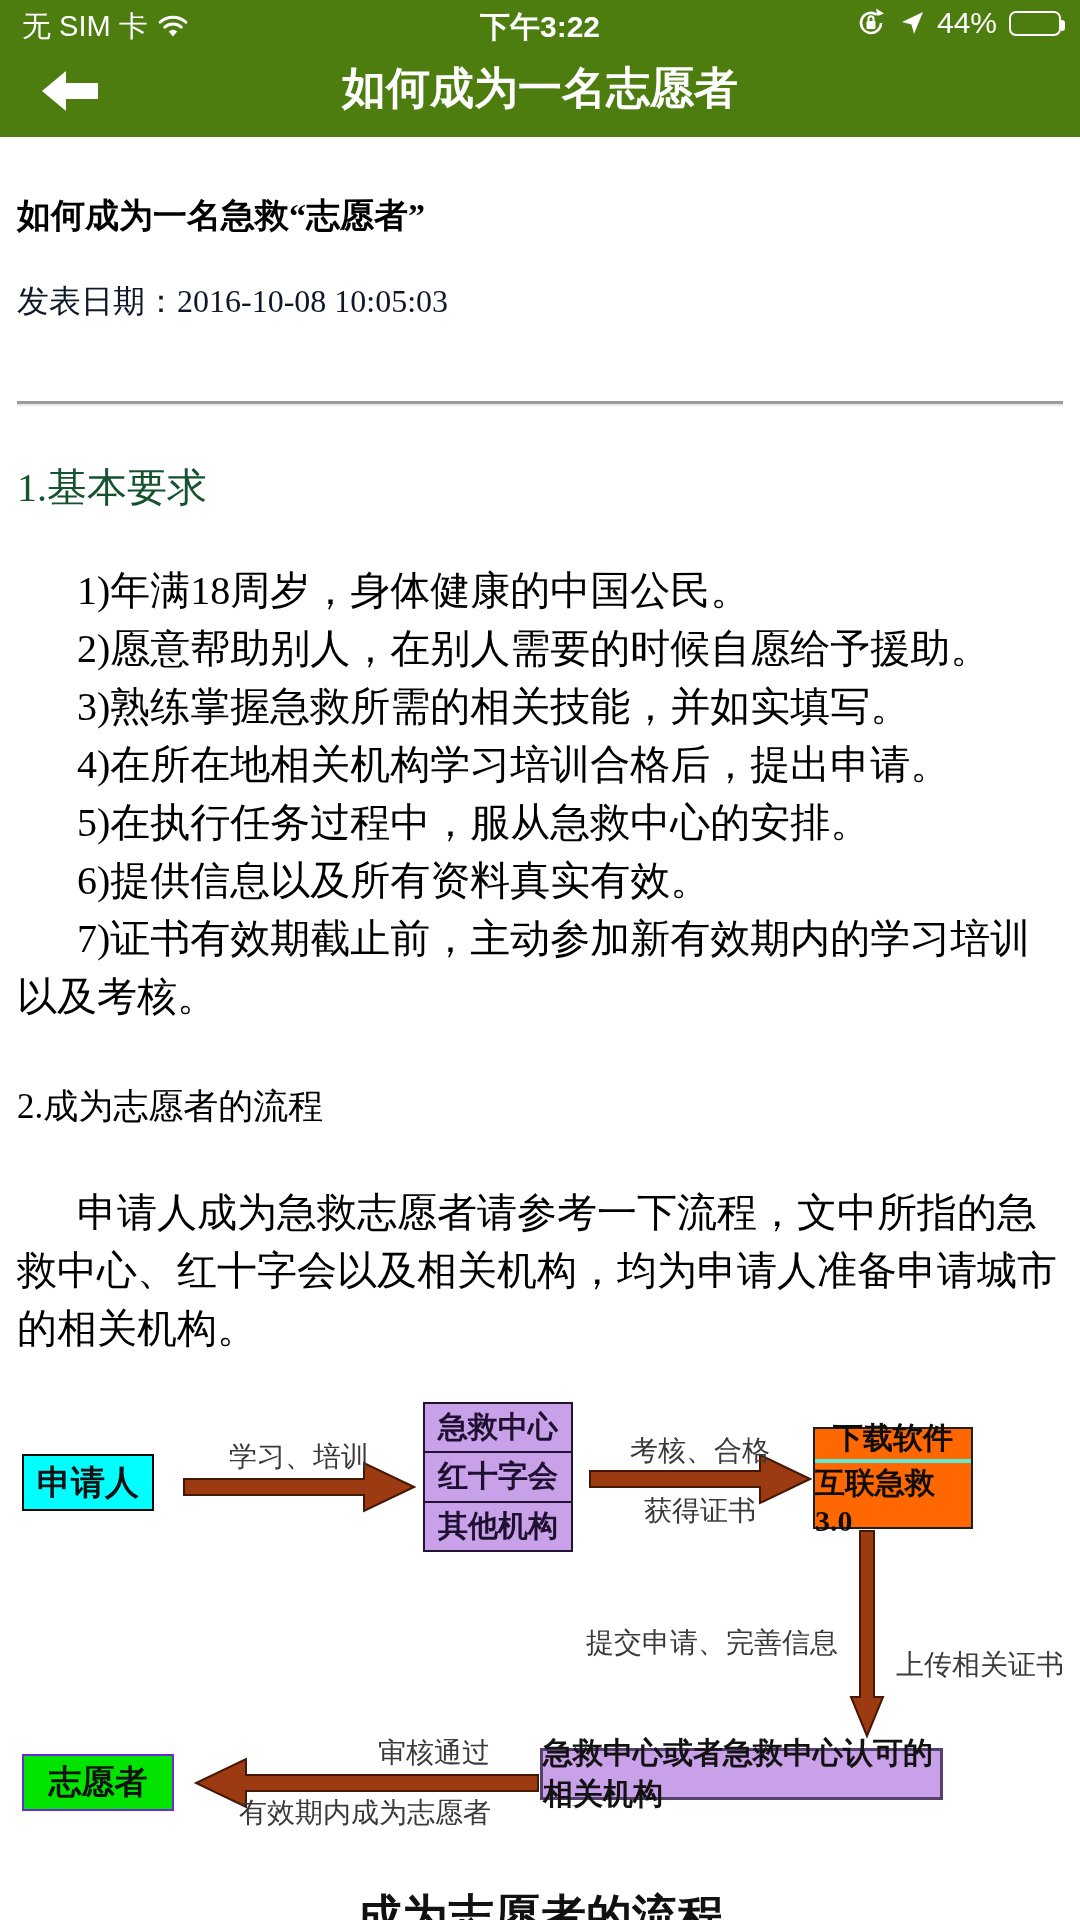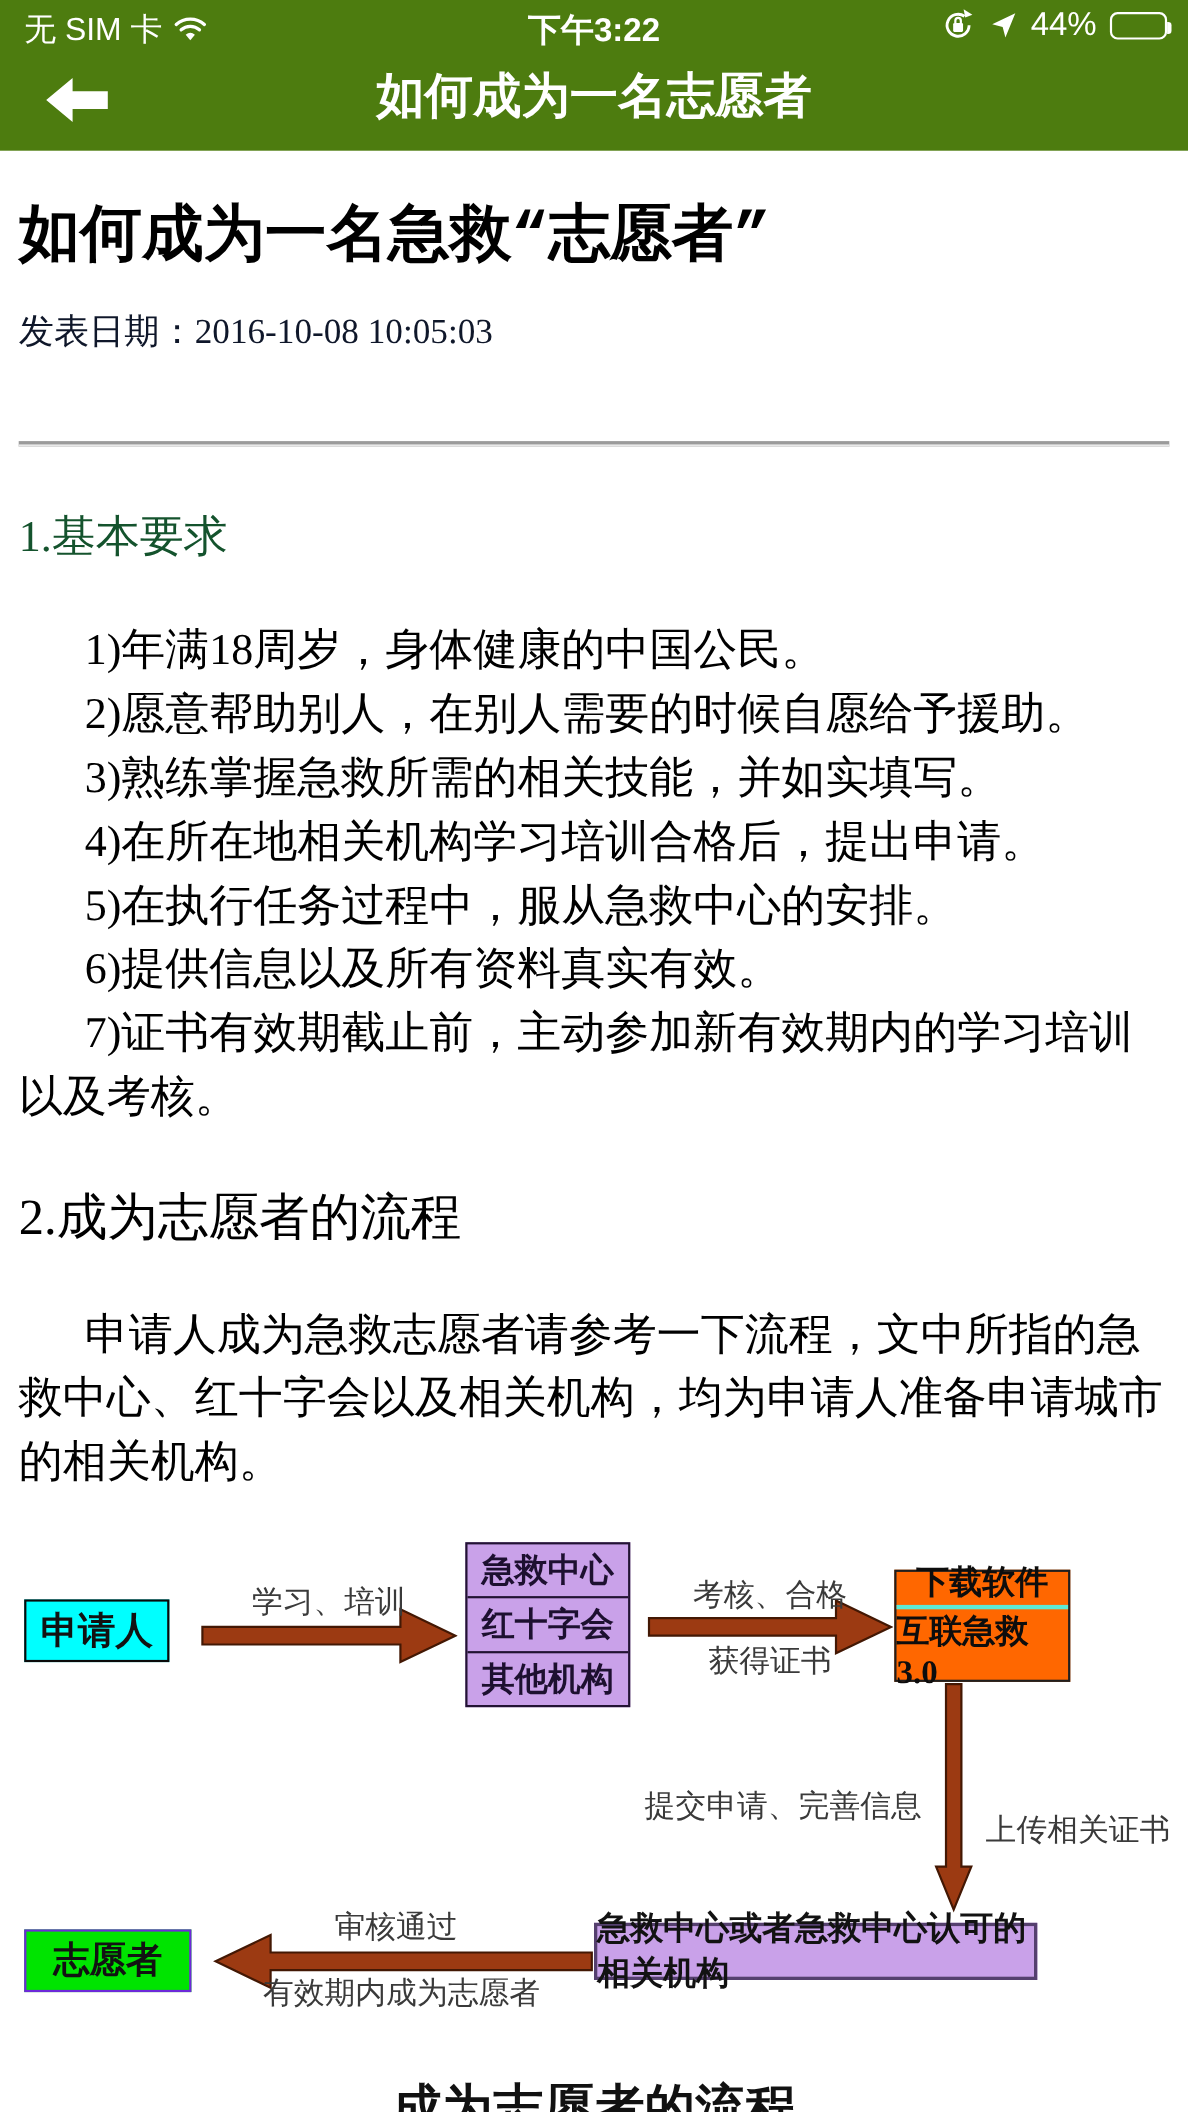--- a/index.html
+++ b/index.html
@@ -17,26 +17,26 @@
   .status-right{position:absolute;right:14px;top:6px;display:flex;align-items:center;gap:12px;font-size:30px;}
   .battery{width:52px;height:25px;border:2px solid #fff;border-radius:7px;padding:2px;box-sizing:border-box;position:relative;margin-right:5px;}
   .battery-fill{height:100%;width:44%;background:#fff;border-radius:2px;}
   .battery-nub{position:absolute;right:-6px;top:7px;width:4px;height:11px;background:#fff;border-radius:0 3px 3px 0;}
   .nav-bar{height:91px;position:relative;}
   .back-btn{position:absolute;left:36px;top:22px;width:66px;height:46px;cursor:pointer;}
   .nav-title{position:absolute;left:0;right:0;top:0;height:91px;line-height:84px;text-align:center;
              font-size:44px;font-weight:bold;color:#fff;}
   
   .content{padding:0 17px;}
-  .article-title{font-size:56px;line-height:54px;font-weight:bold;color:#000;margin:52px 0 0 0;
-                 font-family:Liberation Mono, monospace;}
+  .article-title{font-size:34px;line-height:54px;font-weight:bold;color:#000;margin:52px 0 0 0;
+                 font-family:Liberation Serif, serif;}
   .date-row{margin-top:40px;font-size:32px;line-height:36px;color:#0f172a;}
   .rule{margin-top:82px;height:3px;background:#9b9b9b;border-bottom:2px solid #e9e9e9;}
   .sec-heading{margin-top:61px;font-size:40px;line-height:42px;color:#14532d;font-weight:normal;}
-  .sec2-heading{margin-top:60px;font-size:46px;line-height:42px;color:#000;font-weight:normal;}
+  .sec2-heading{margin-top:60px;font-size:35px;line-height:42px;color:#000;font-weight:normal;}
   .req-list{margin-top:53px;font-size:40px;line-height:58px;color:#000;}
   .req-item{text-indent:1.5em;}
   .flow-para{margin-top:56px;font-size:40px;line-height:58px;color:#000;text-indent:1.5em;}
   
   .flowchart{position:relative;margin:44px -17px 0 -17px;width:1080px;height:518px;font-size:28px;}
   .fbox{position:absolute;box-sizing:border-box;display:flex;align-items:center;justify-content:center;
         font-weight:bold;color:#121212;}
   .box-applicant{left:22px;top:52px;width:132px;height:57px;background:#00FFFF;border:2px solid #0a0a0a;font-size:34px;}
   .box-orgs{left:423px;top:0px;width:150px;height:150px;background:#C9A1E9;border:2px solid #221333;
             display:flex;flex-direction:column;padding:0;}
@@ -50,21 +50,21 @@
   .app-cell:last-child{border-bottom:none;}
   .box-center{left:540px;top:346px;width:403px;height:52px;background:#C9A1E9;border:3px solid #55406e;font-size:30px;}
   .box-volunteer{left:22px;top:352px;width:152px;height:57px;background:#00E400;border:2px solid #6d28d9;font-size:33px;}
   .arrow-svg{position:absolute;}
   .flabel{position:absolute;color:#3a3a3a;font-size:28px;line-height:30px;}
   .lbl-study{left:182px;top:40px;width:234px;text-align:center;}
   .lbl-exam{left:588px;top:34px;width:224px;text-align:center;font-family:Liberation Serif, serif;}
   .lbl-cert{left:588px;top:94px;width:224px;text-align:center;}
   .lbl-submit{left:540px;width:298px;top:226px;text-align:right;}
   .lbl-upload{left:896px;top:226px;width:180px;text-align:left;margin-top:22px;}
-  .lbl-review{left:230px;top:336px;width:260px;text-align:center;}
+  .lbl-review{left:230px;top:336px;width:260px;text-align:right;}
   .lbl-become{left:235px;top:396px;width:260px;text-align:center;}
   .flow-caption{position:absolute;left:0;right:0;top:484px;text-align:center;
                 font-size:46px;font-weight:bold;color:#111;}
 </style>
 </head>
 <body>
 
 <div class="header">
   <div class="status-bar">
     <div class="status-left">

